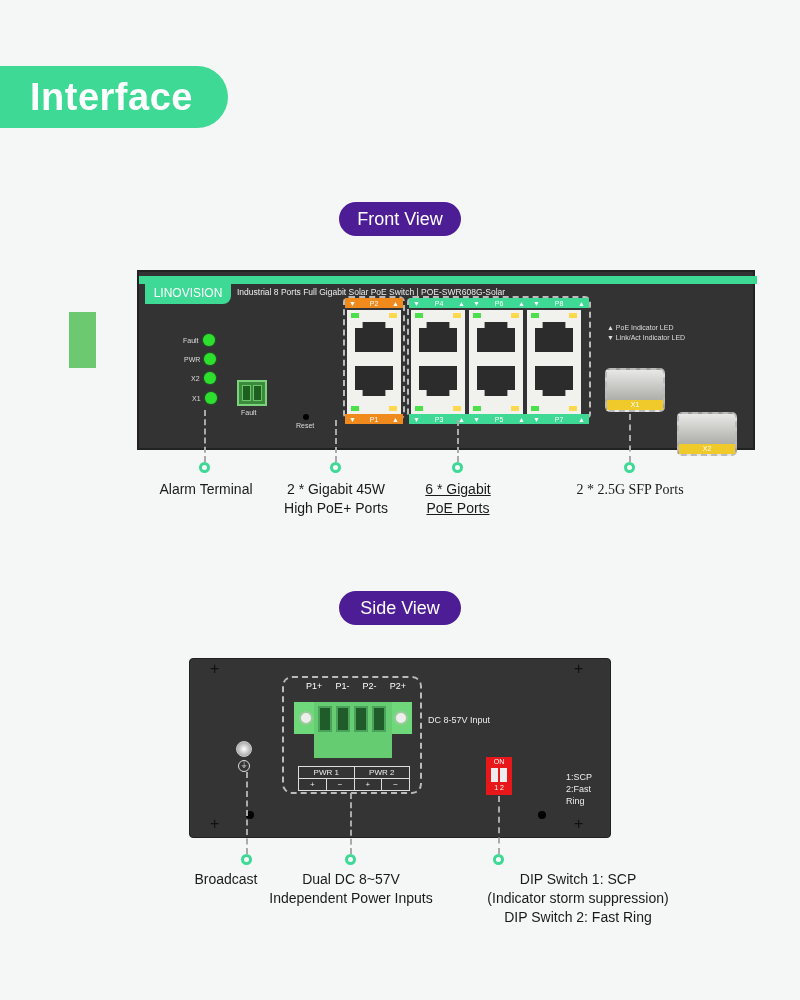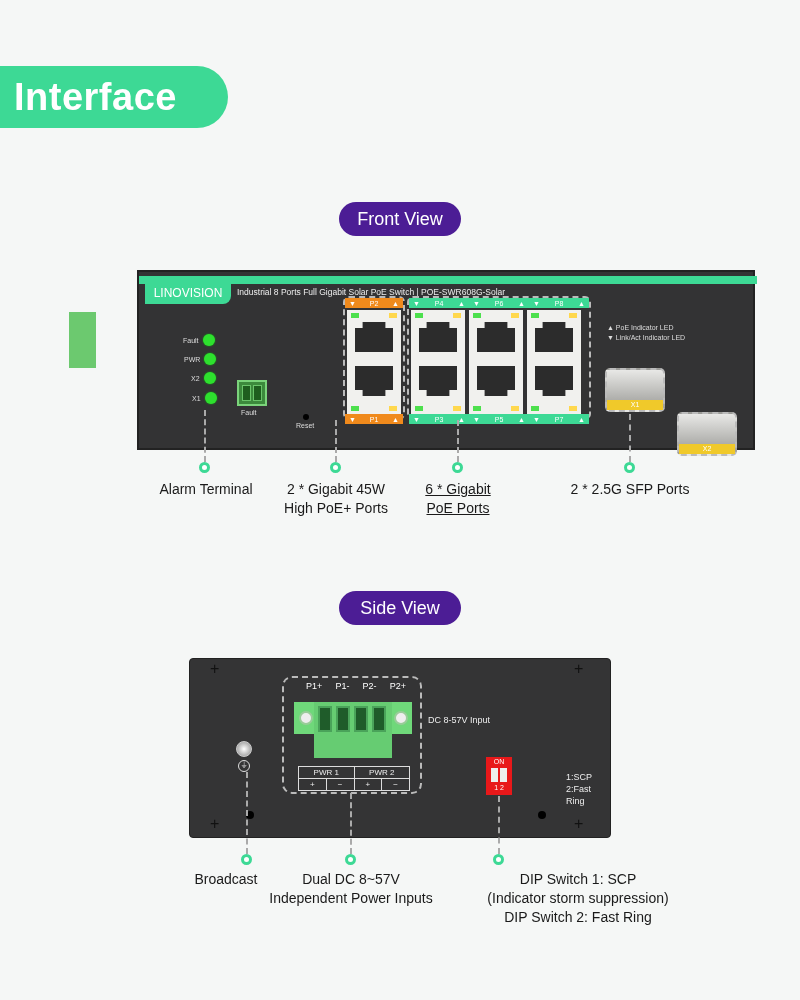--- a/index.html
+++ b/index.html
@@ -1,18 +1,18 @@
 <!DOCTYPE html>
 <html><head>
 <meta charset="utf-8">
 <style>
   * { box-sizing: border-box; margin: 0; padding: 0; }
   body { width: 800px; height: 1000px; background: #f5f7f6; font-family: "Liberation Sans", "DejaVu Sans", sans-serif; position: relative; overflow: hidden; color: #1a1a1a; }
   .abs { position: absolute; }
-  .title-pill { left: 0; top: 66px; width: 228px; height: 62px; background: #3dd995; border-radius: 0 31px 31px 0; color: #fff; font-weight: bold; font-size: 38px; line-height: 62px; padding-left: 14px; letter-spacing: 0.5px; }
+  .title-pill { left: 0; top: 66px; width: 228px; height: 62px; background: #3dd995; border-radius: 0 31px 31px 0; color: #fff; font-weight: bold; font-size: 38px; line-height: 62px; padding-left: 30px; letter-spacing: 0.5px; }
   .view-pill { height: 34px; background: #4c1d95; border-radius: 17px; color: #fff; font-size: 18px; line-height: 34px; text-align: center; }
   
   .front { left: 95px; top: 270px; width: 618px; height: 180px; background: #333334; border: 2px solid #222; margin-left: 42px; }
   .front .topbar { left: 0; top: 4px; width: 618px; height: 8px; background: #3dd995; }
   .front .brand { left: 6px; top: 10px; width: 86px; height: 22px; background: #3dd995; color: #fff; font-size: 12px; line-height: 22px; text-align: center; border-radius: 0 0 8px 0; }
   .front .subtitle { left: 98px; top: 15px; color: #eee; font-size: 8.5px; }
   .din { left: 69px; top: 312px; width: 27px; height: 56px; background: #6cc96f; }
   .led-row { right: auto; font-size: 7px; color: #ddd; display: flex; align-items: center; gap: 4px; }
   .led { width: 12px; height: 12px; border-radius: 50%; background: #2ee02e; box-shadow: 0 0 2px #1a1; }
   .fault-term { left: 98px; top: 108px; width: 30px; height: 26px; background: #3c8a3c; border: 2px solid #7bd47b; display: flex; gap: 2px; padding: 3px; }
@@ -201,21 +201,21 @@
 
 <div class="abs dash-v" style="left:457px;top:420px;height:42px;"></div>
 <div class="abs dot" style="left:452px;top:462px;"></div>
 <div class="abs cap" style="left:390px;top:480px;width:136px;text-decoration:underline;">
     <div>6 * Gigabit</div>
     <div>PoE Ports</div>
   </div>
 
 <div class="abs dash-v" style="left:629px;top:414px;height:48px;"></div>
 <div class="abs dot" style="left:624px;top:462px;"></div>
-<div class="abs cap" style="left:540px;top:480px;width:180px;">2 * 2.5G SFP Ports</div>
+<div class="abs cap" style="left:540px;top:480px;width:180px;font-family:Liberation Serif, serif;">2 * 2.5G SFP Ports</div>
 
 <div class="abs view-pill" style="left:339px;top:591px;width:122px;">Side View</div>
 
 <div class="abs side">
   <div class="abs plus" style="left:20px;top:1px;">+</div>
   <div class="abs plus" style="left:384px;top:1px;">+</div>
   <div class="abs plus" style="left:20px;top:156px;">+</div>
   <div class="abs plus" style="left:384px;top:156px;">+</div>
 
   <div class="abs" style="left:46px;top:82px;width:16px;height:16px;border-radius:50%;background:radial-gradient(#fff,#888);border:1px solid #ccc;"></div>

